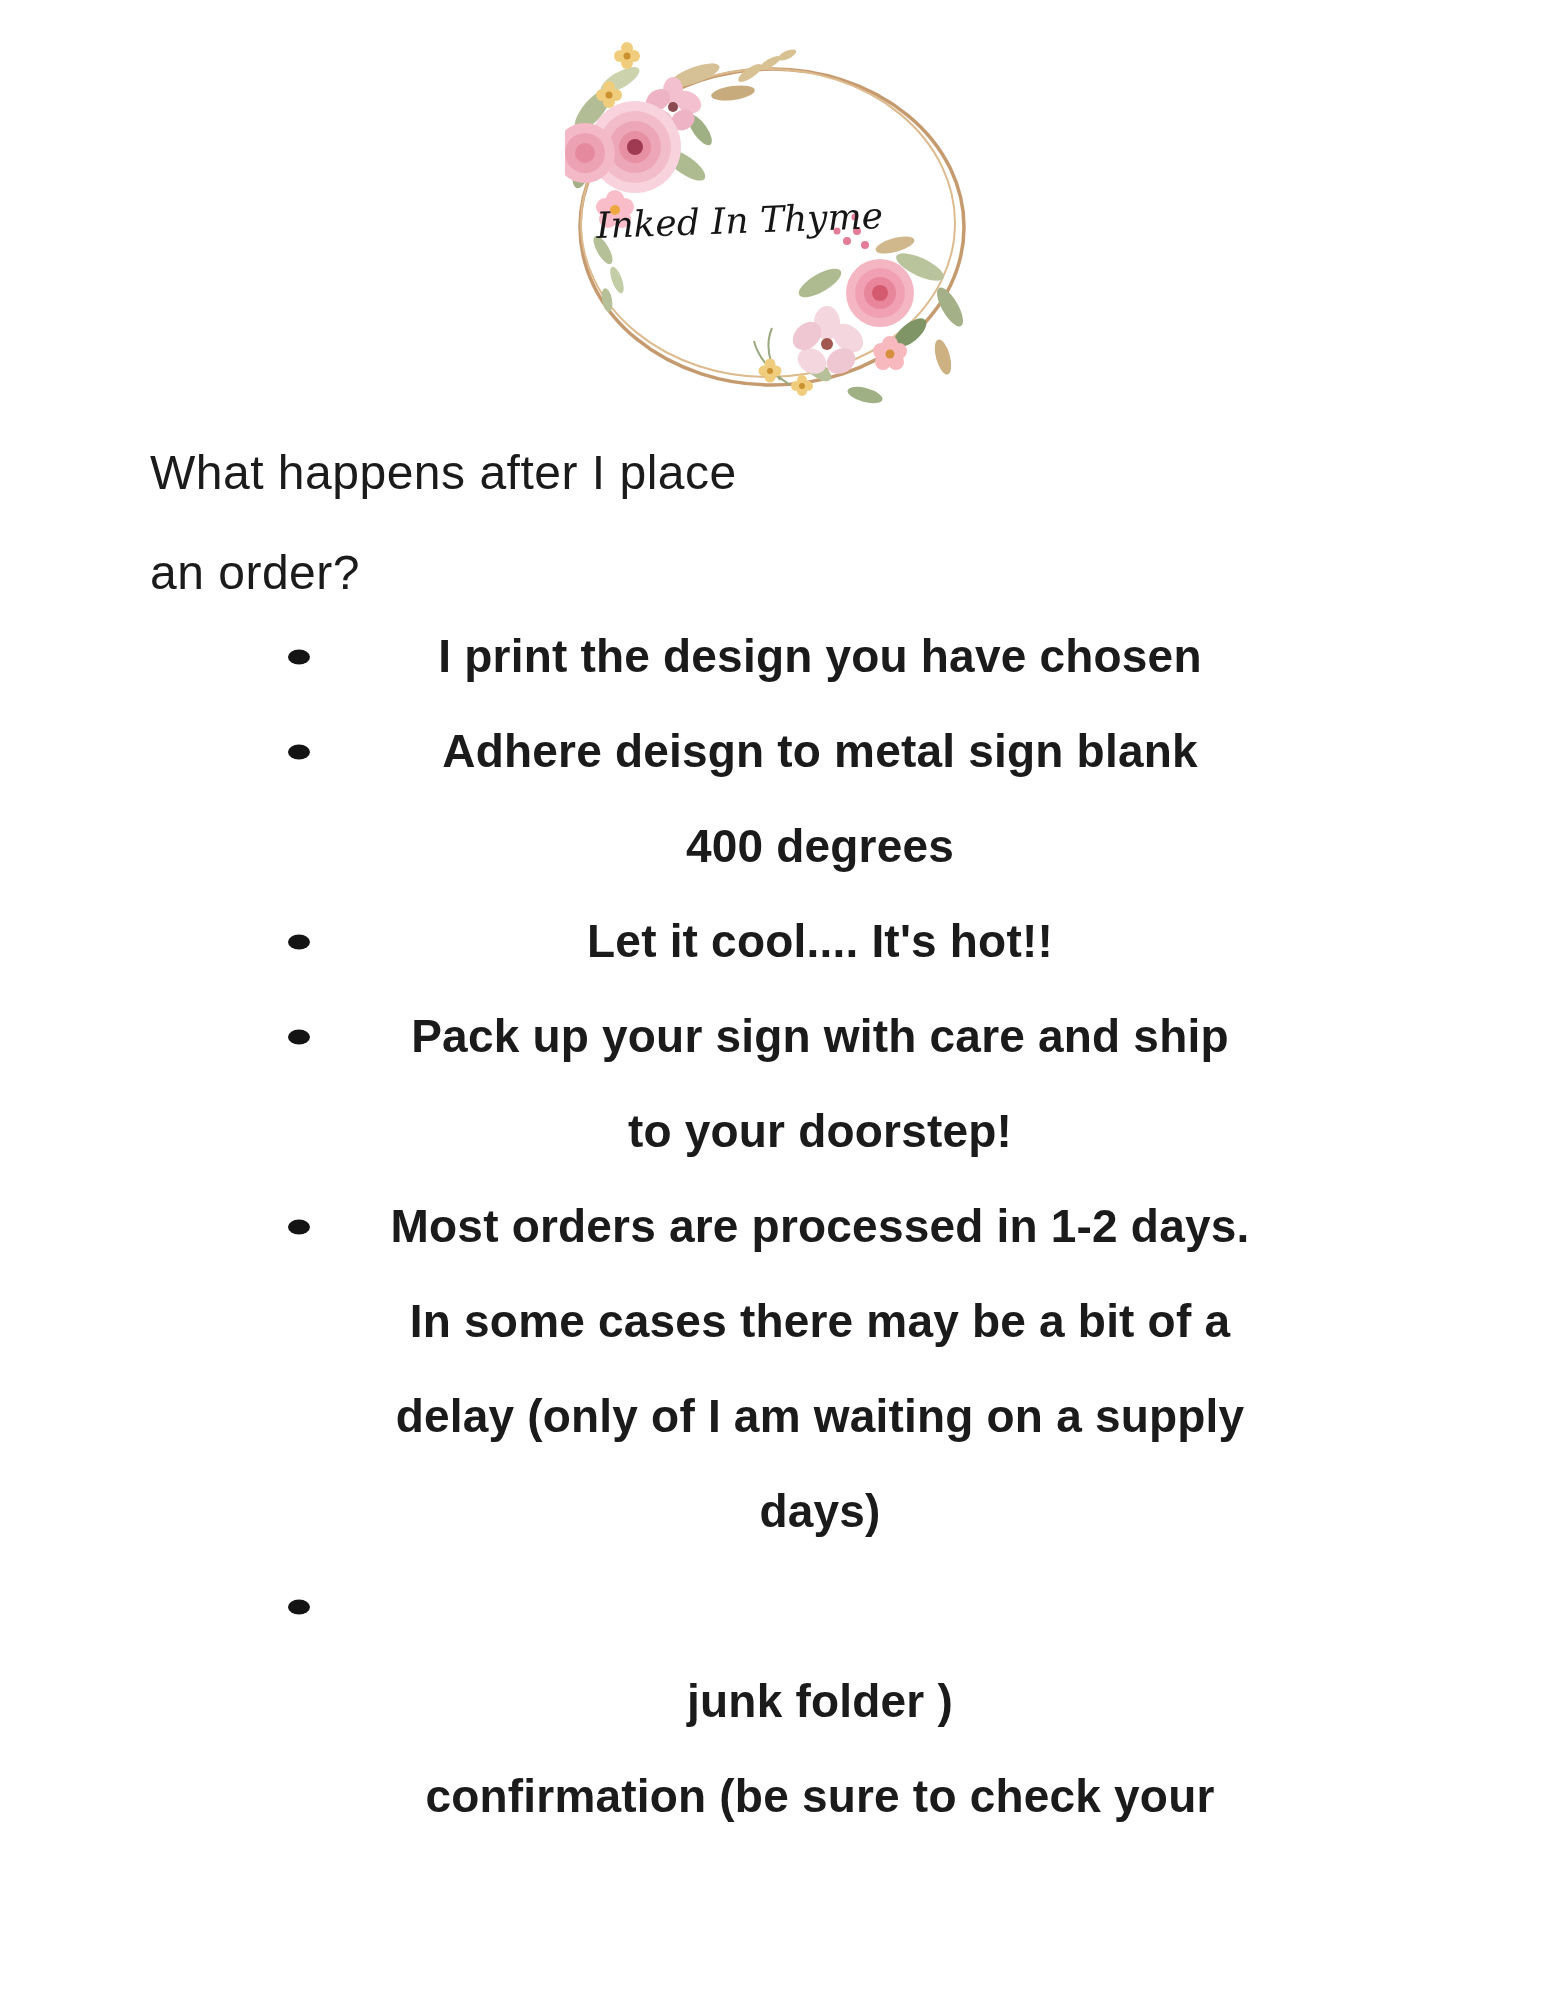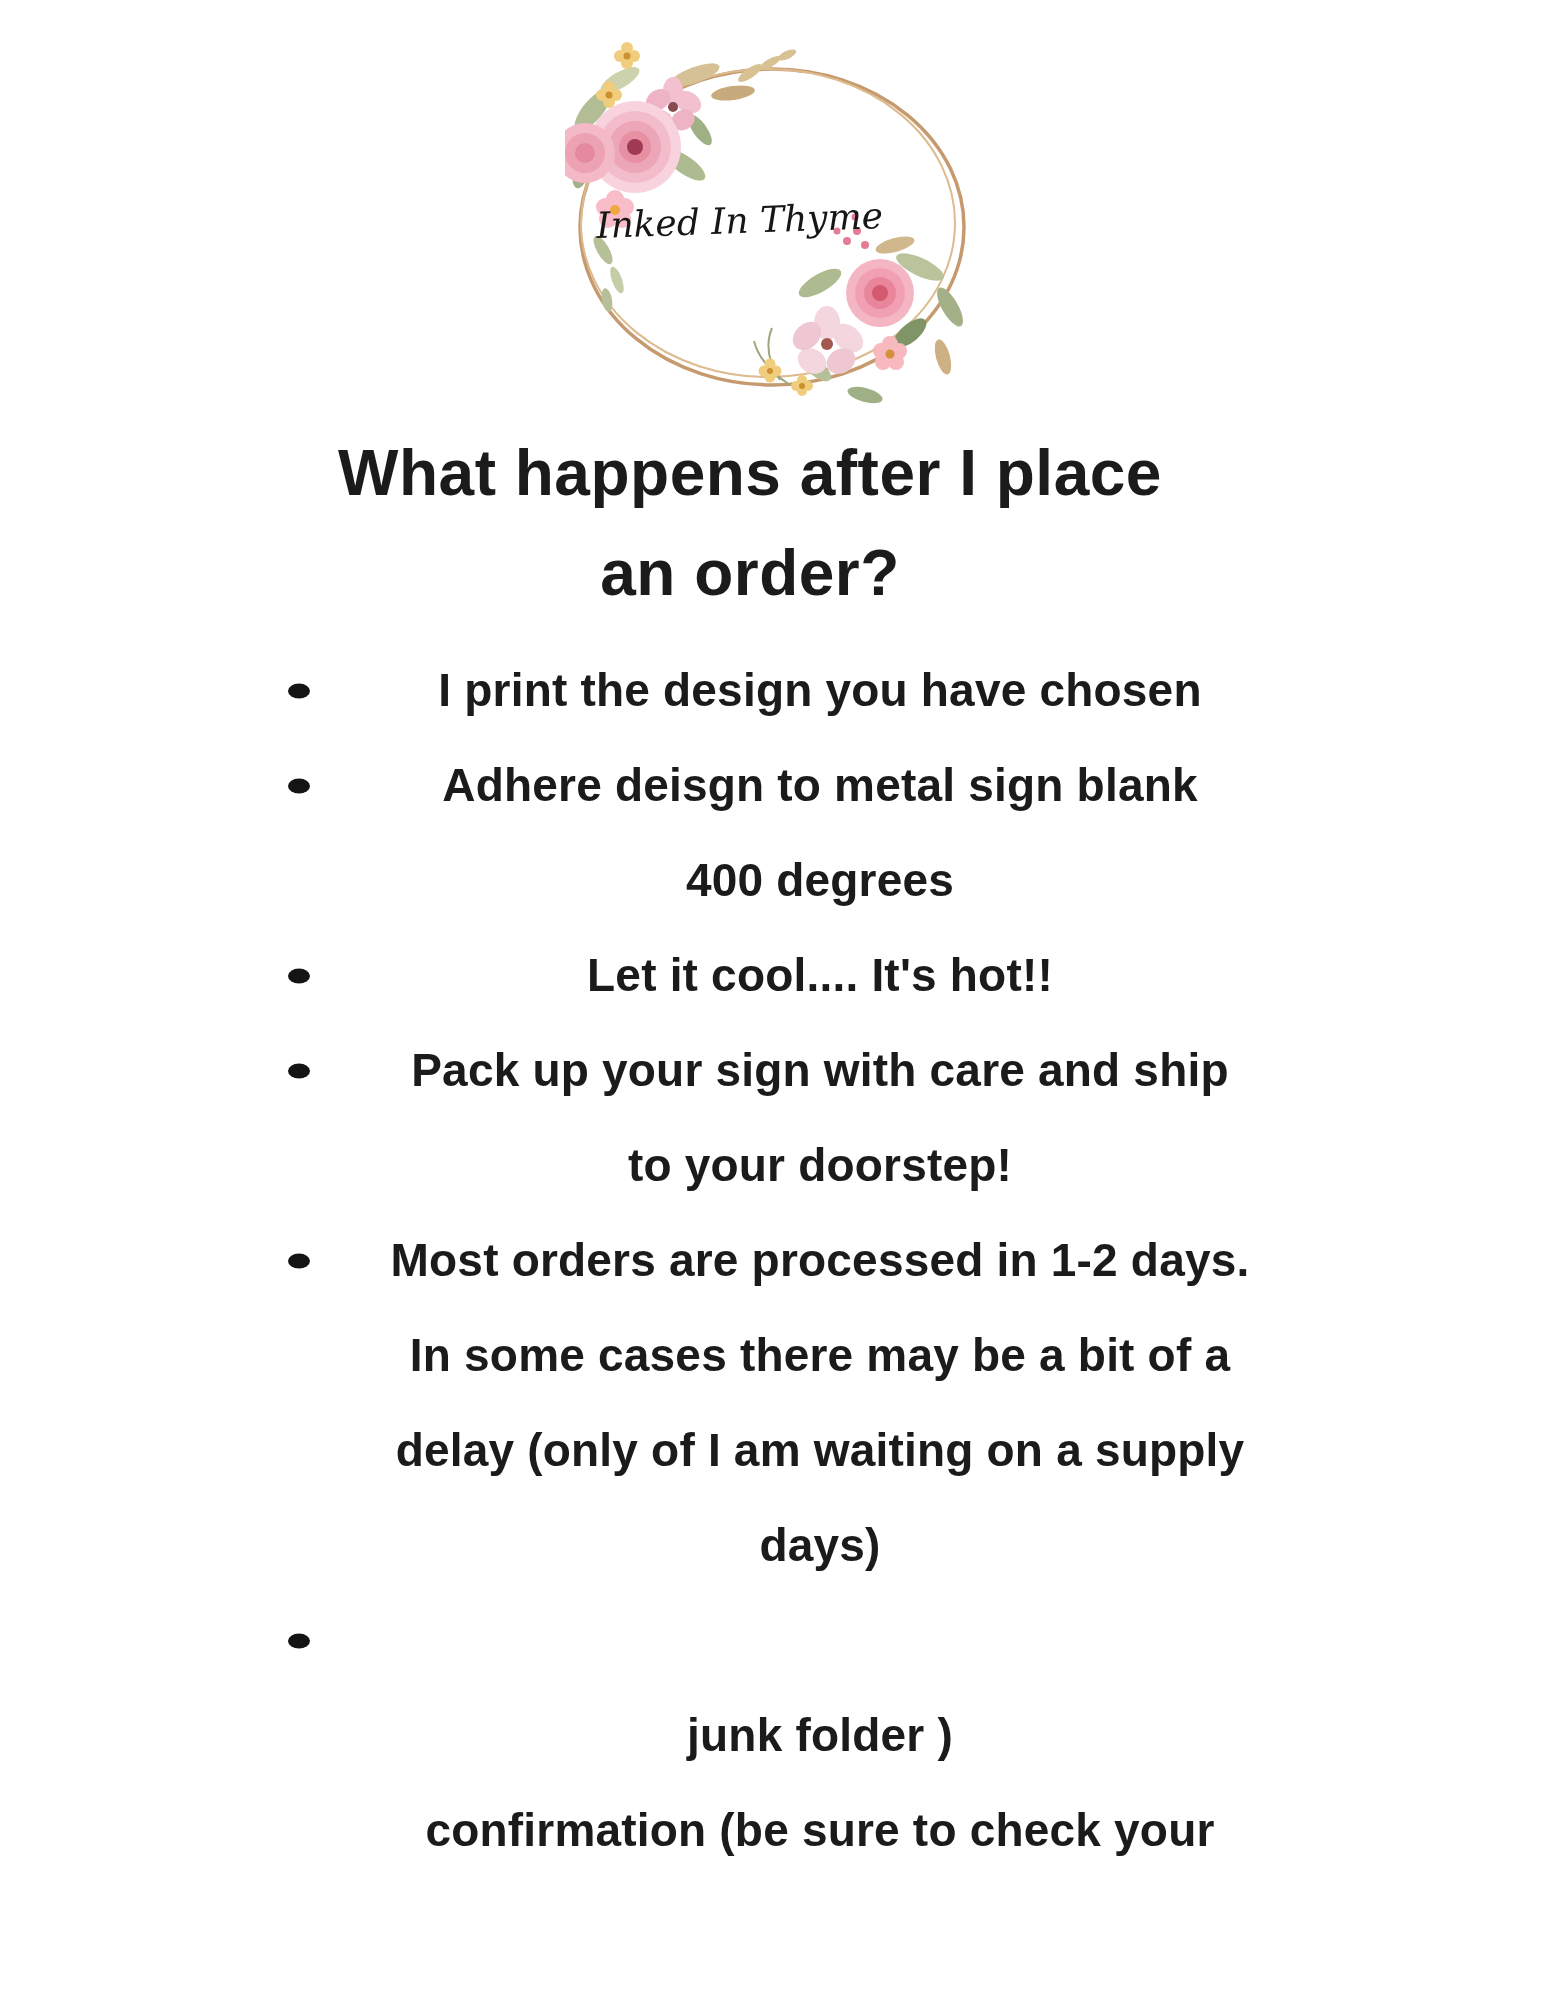--- a/index.html
+++ b/index.html
@@ -7,25 +7,25 @@
     position:relative;width:1555px;height:2000px;background:#ffffff;
     font-family:"Liberation Sans",sans-serif;color:#1b1b1b;overflow:hidden;
   }
   .logo{position:absolute;left:565px;top:34px;width:410px;height:374px;}
   .logo svg{width:100%;height:100%;display:block;}
   .brand-script{
     font-family:"DejaVu Serif",serif;font-style:italic;font-weight:500;
   }
   .heading{
     position:absolute;left:150px;top:423px;width:1200px;
-    text-align:center;font-weight:700;font-size:64px;line-height:100px;
+    text-align:left;font-weight:400;font-size:48px;line-height:100px;
     letter-spacing:0.5px;white-space:nowrap;
   }
   .list{
-    position:absolute;left:200px;top:643px;width:1240px;
+    position:absolute;left:200px;top:609px;width:1240px;
     font-size:46px;font-weight:700;line-height:95px;letter-spacing:0.2px;
   }
   .row{position:relative;height:95px;text-align:center;white-space:nowrap;}
   .bullet{
     position:absolute;left:88px;top:50%;transform:translateY(-50%);
     width:22px;height:15px;border-radius:50%;background:#141414;
   }
 </style>
 </head>
 <body>

